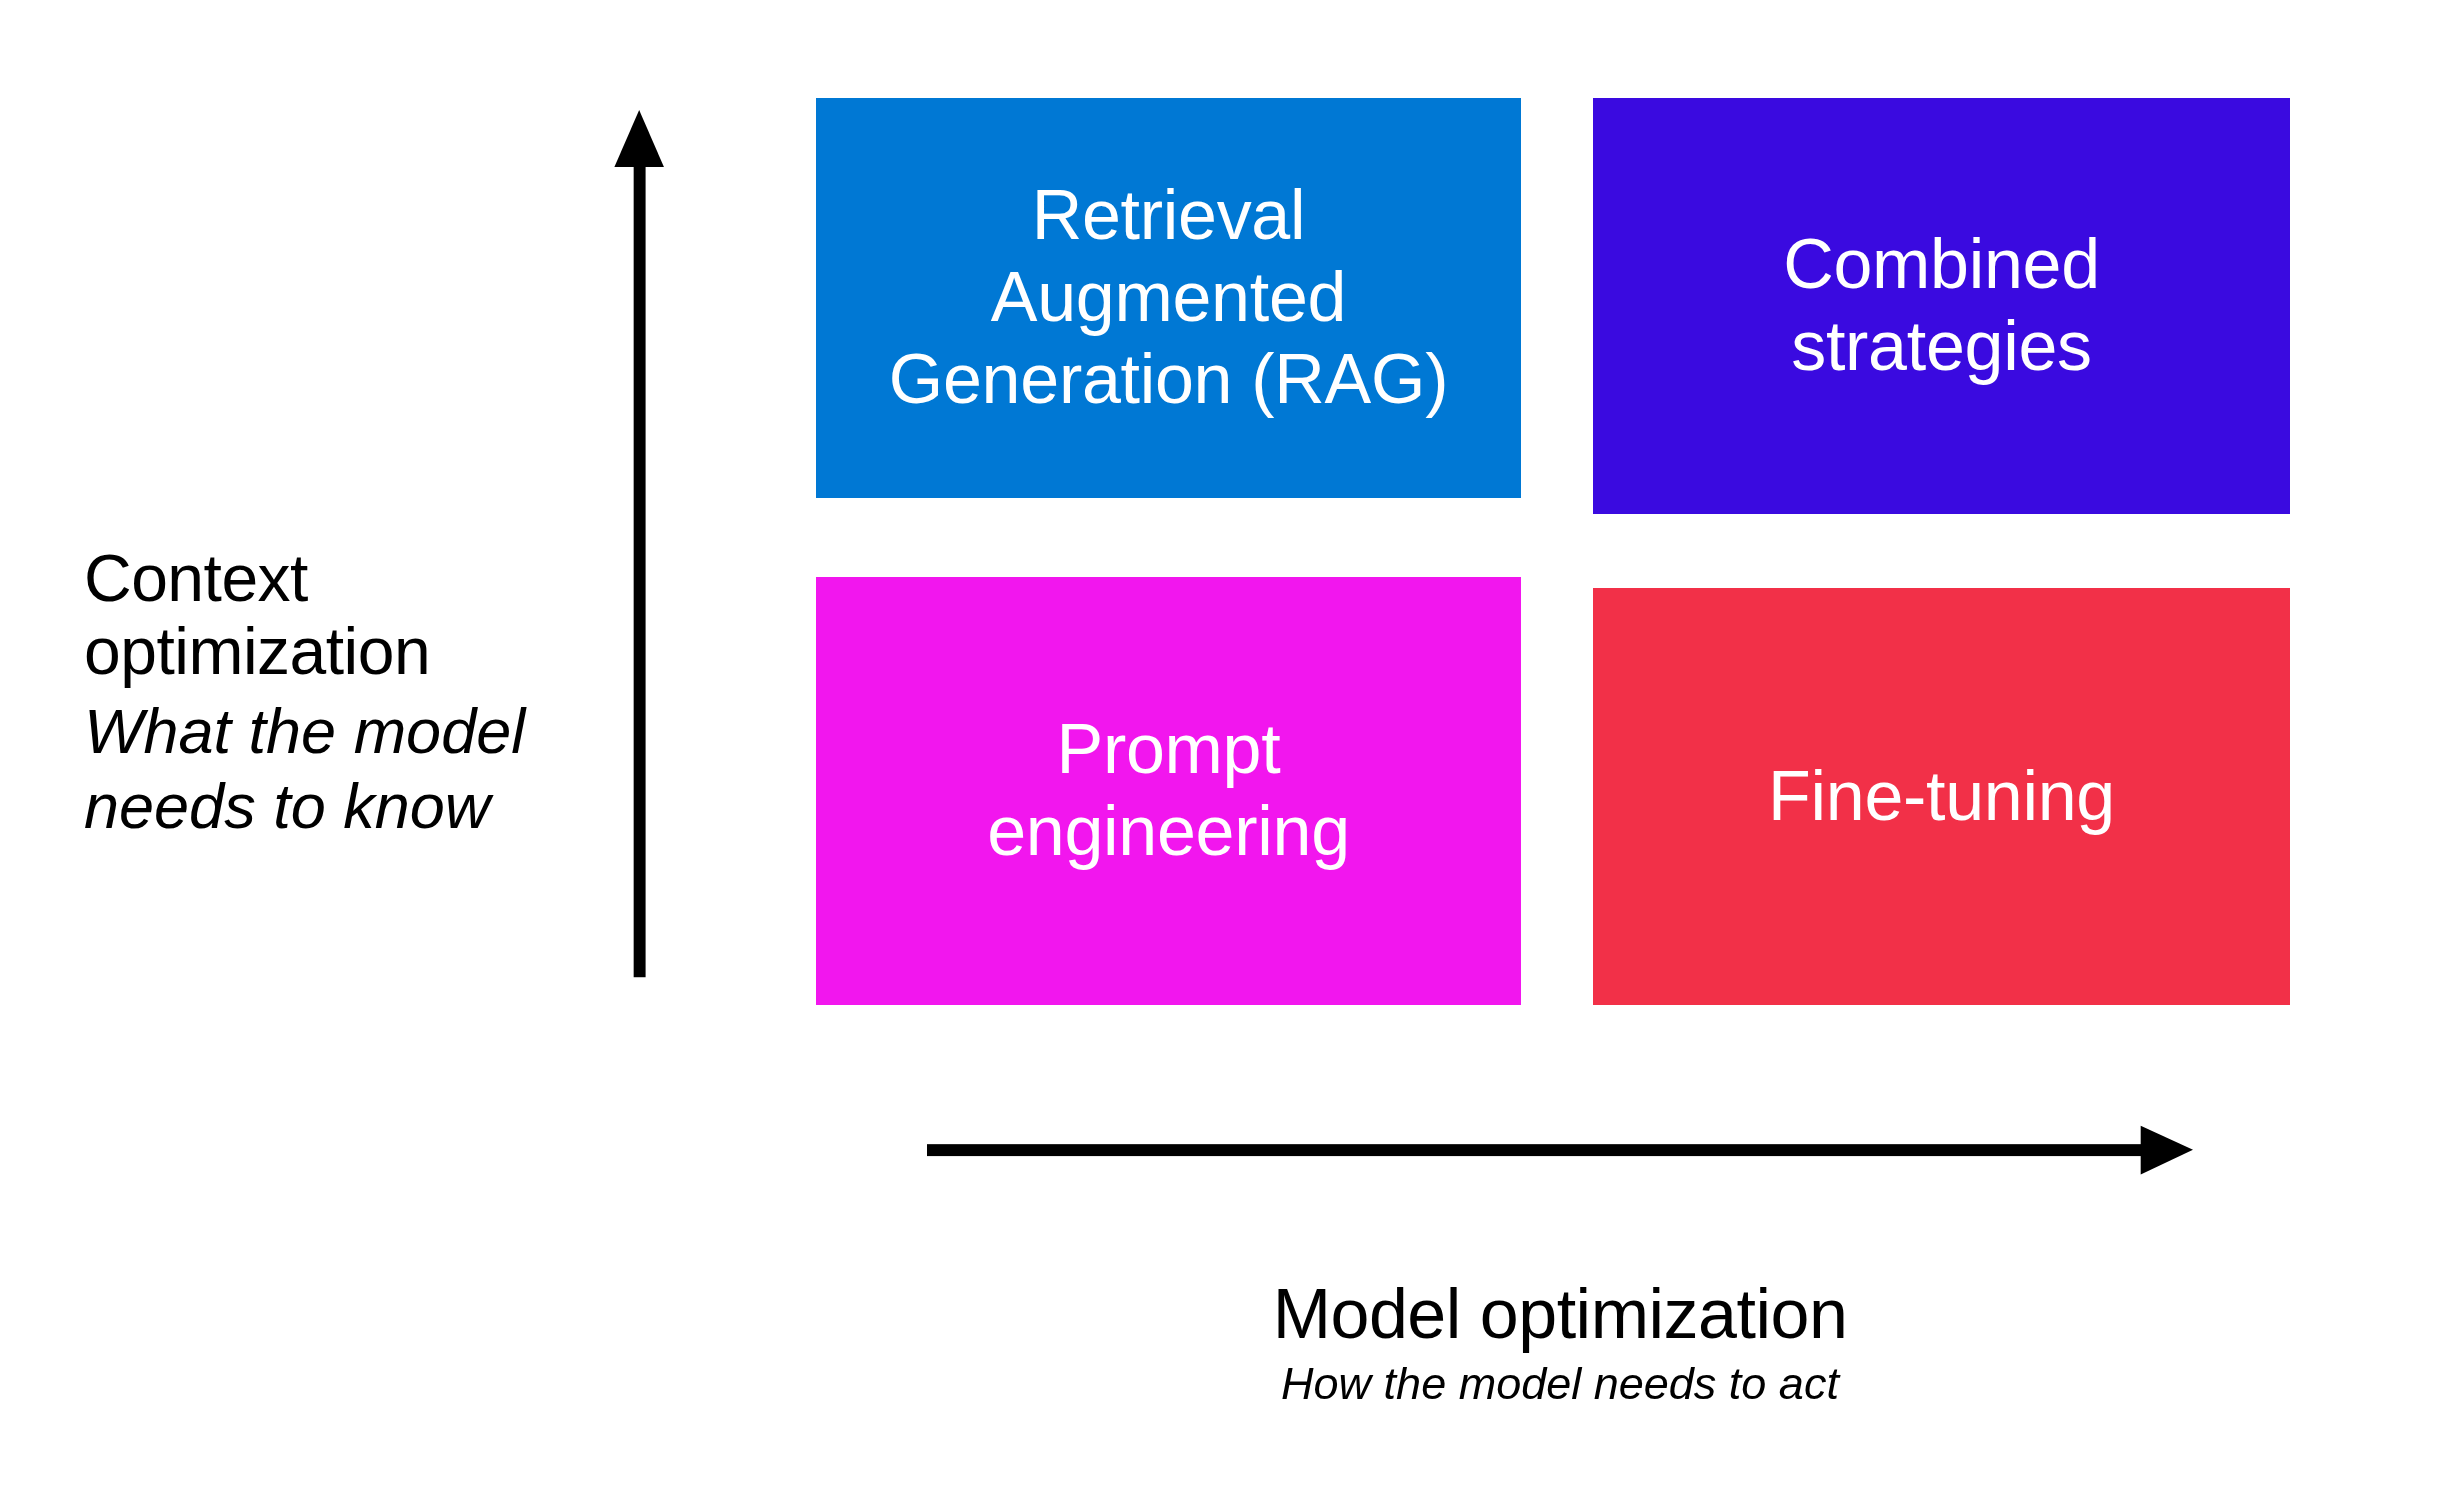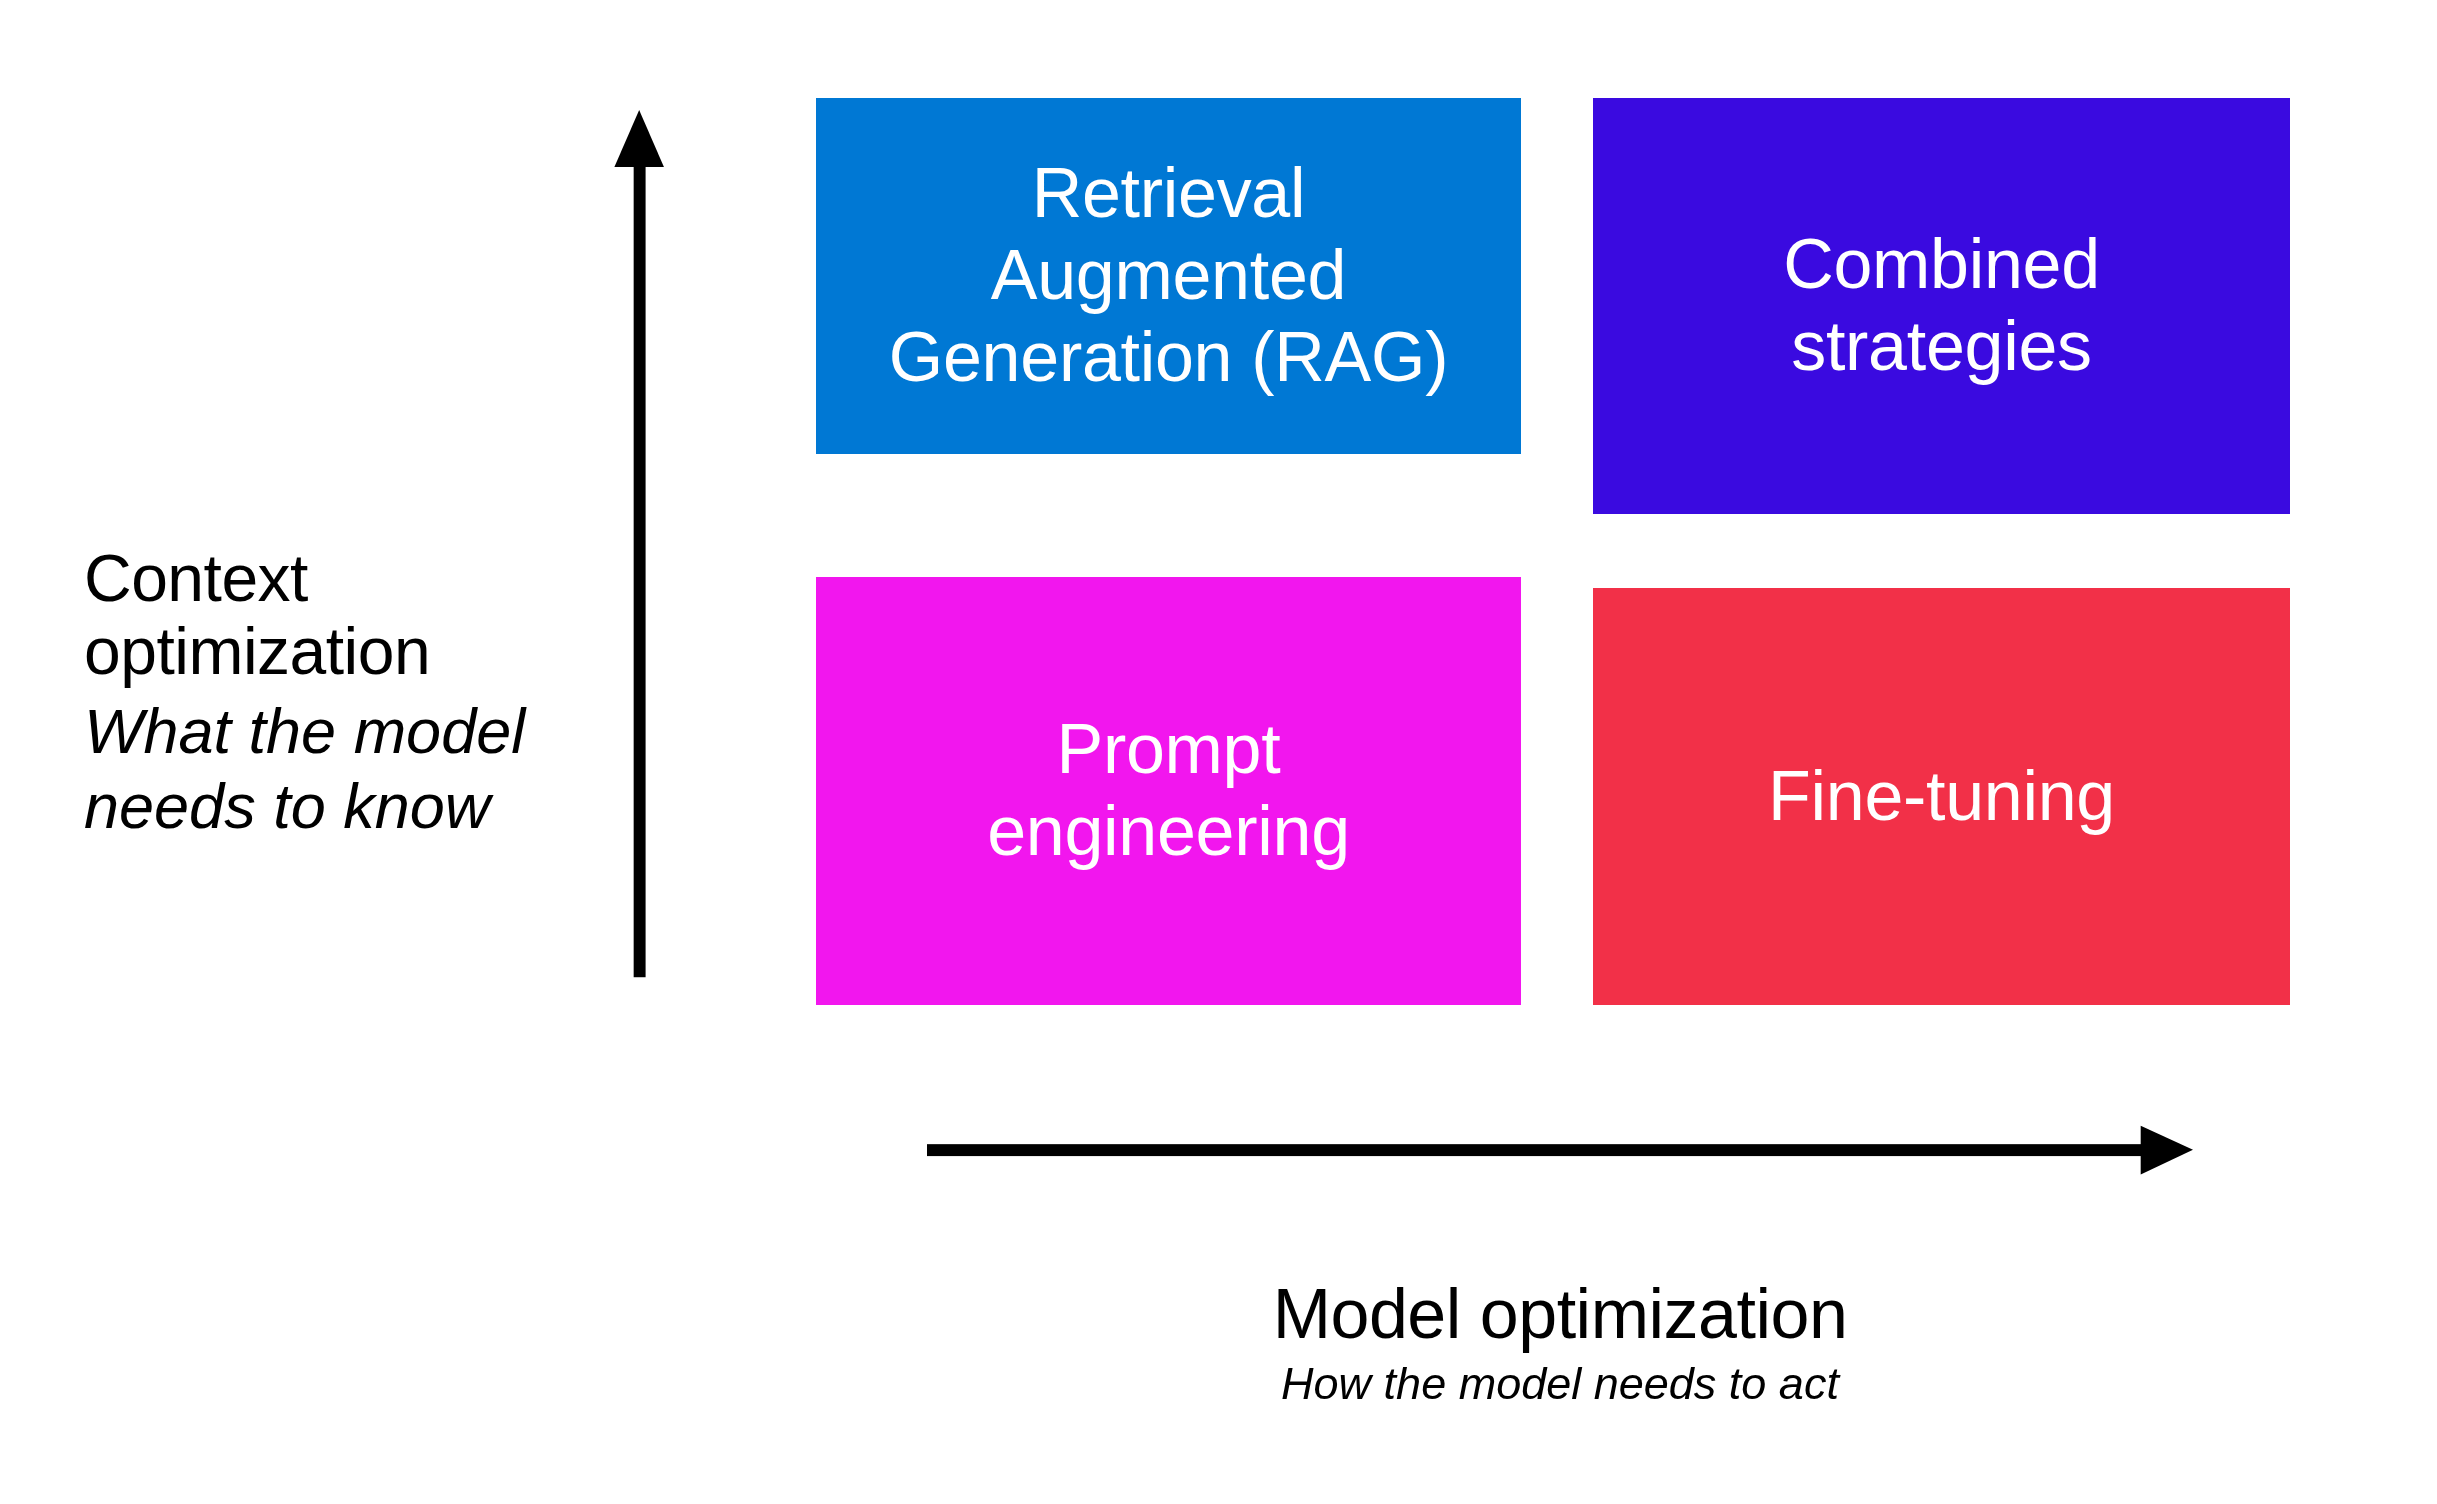--- a/index.html
+++ b/index.html
@@ -69,21 +69,21 @@
   .quadrant .q-label {
     color: #ffffff;
     font-size: 70px;
     line-height: 1.17;
     font-weight: 400;
     text-align: center;
     white-space: pre-line;
     letter-spacing: -0.3px;
   }
 
-  #q-rag        { left: 816px;  top: 98px;  width: 705px; height: 356px; }
+  #q-rag        { left: 816px;  top: 98px;  width: 705px; height: 400px; }
   #q-combined   { left: 1593px; top: 98px;  width: 697px; height: 416px; }
   #q-prompt     { left: 816px;  top: 577px;  width: 705px; height: 428px; }
   #q-finetune   { left: 1593px; top: 588px;  width: 697px; height: 417px; }
 
   
   .x-axis-label {
     position: absolute;
     left: 927px;
     top: 1277px;
     width: 1266px;

